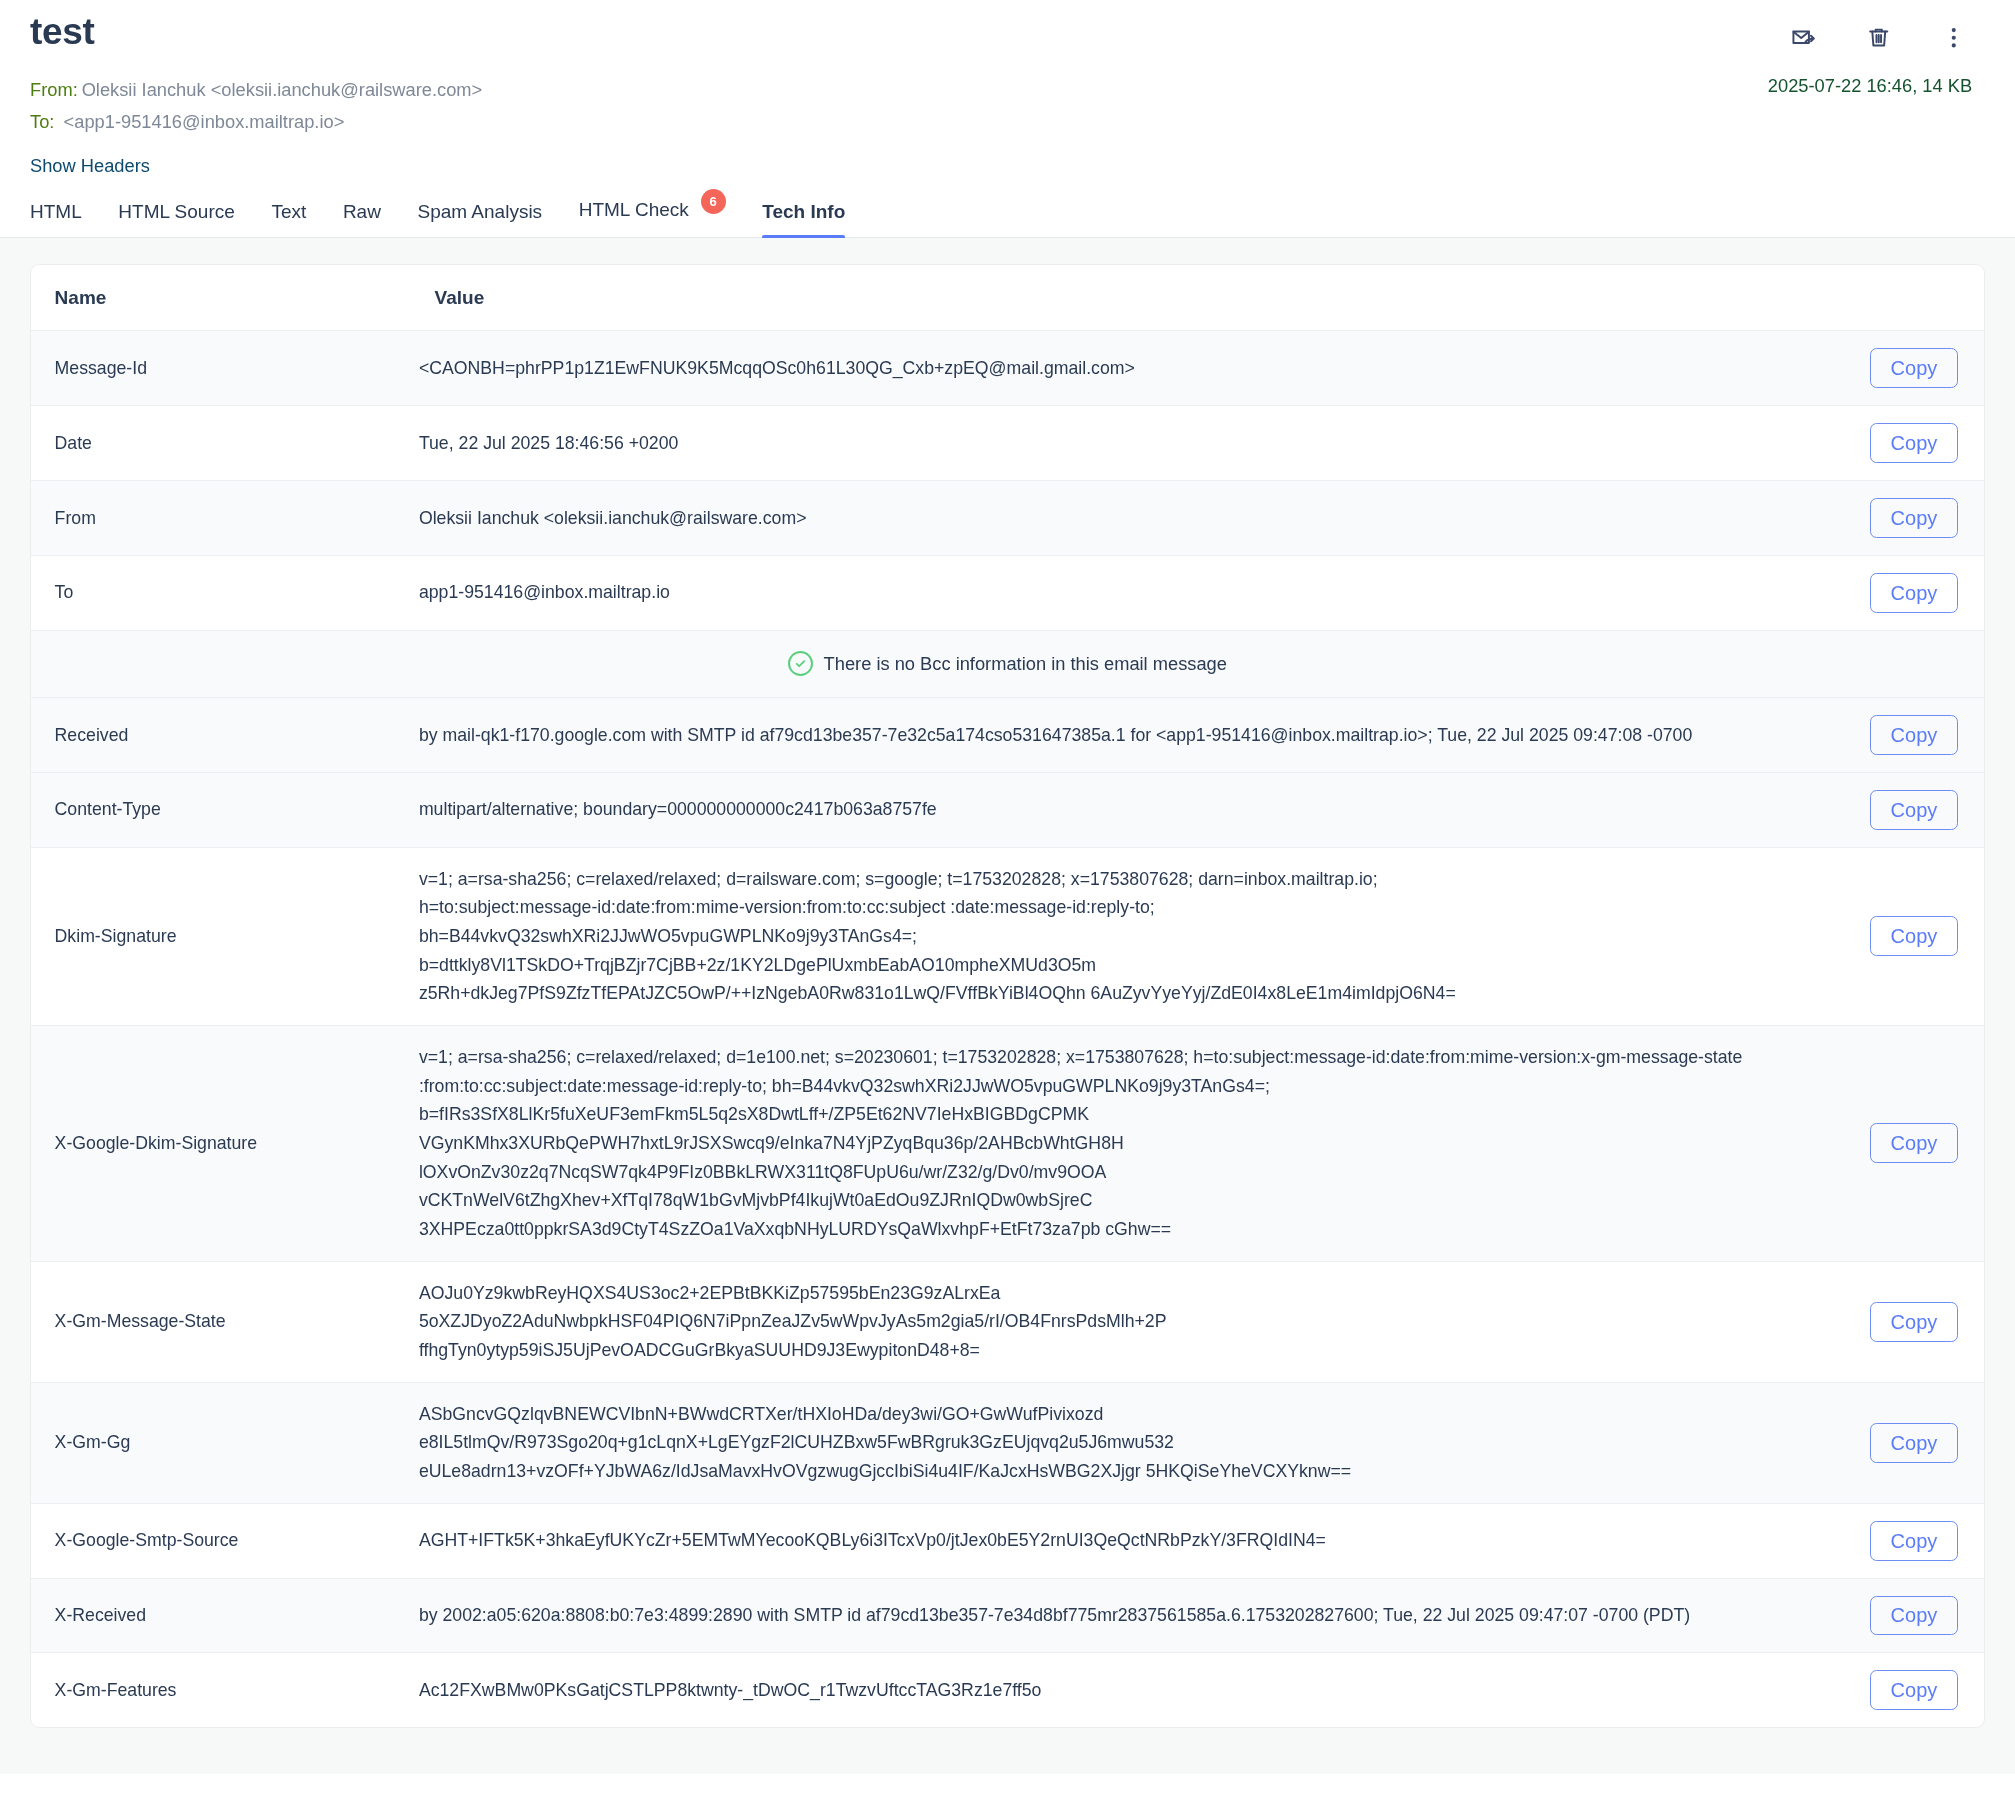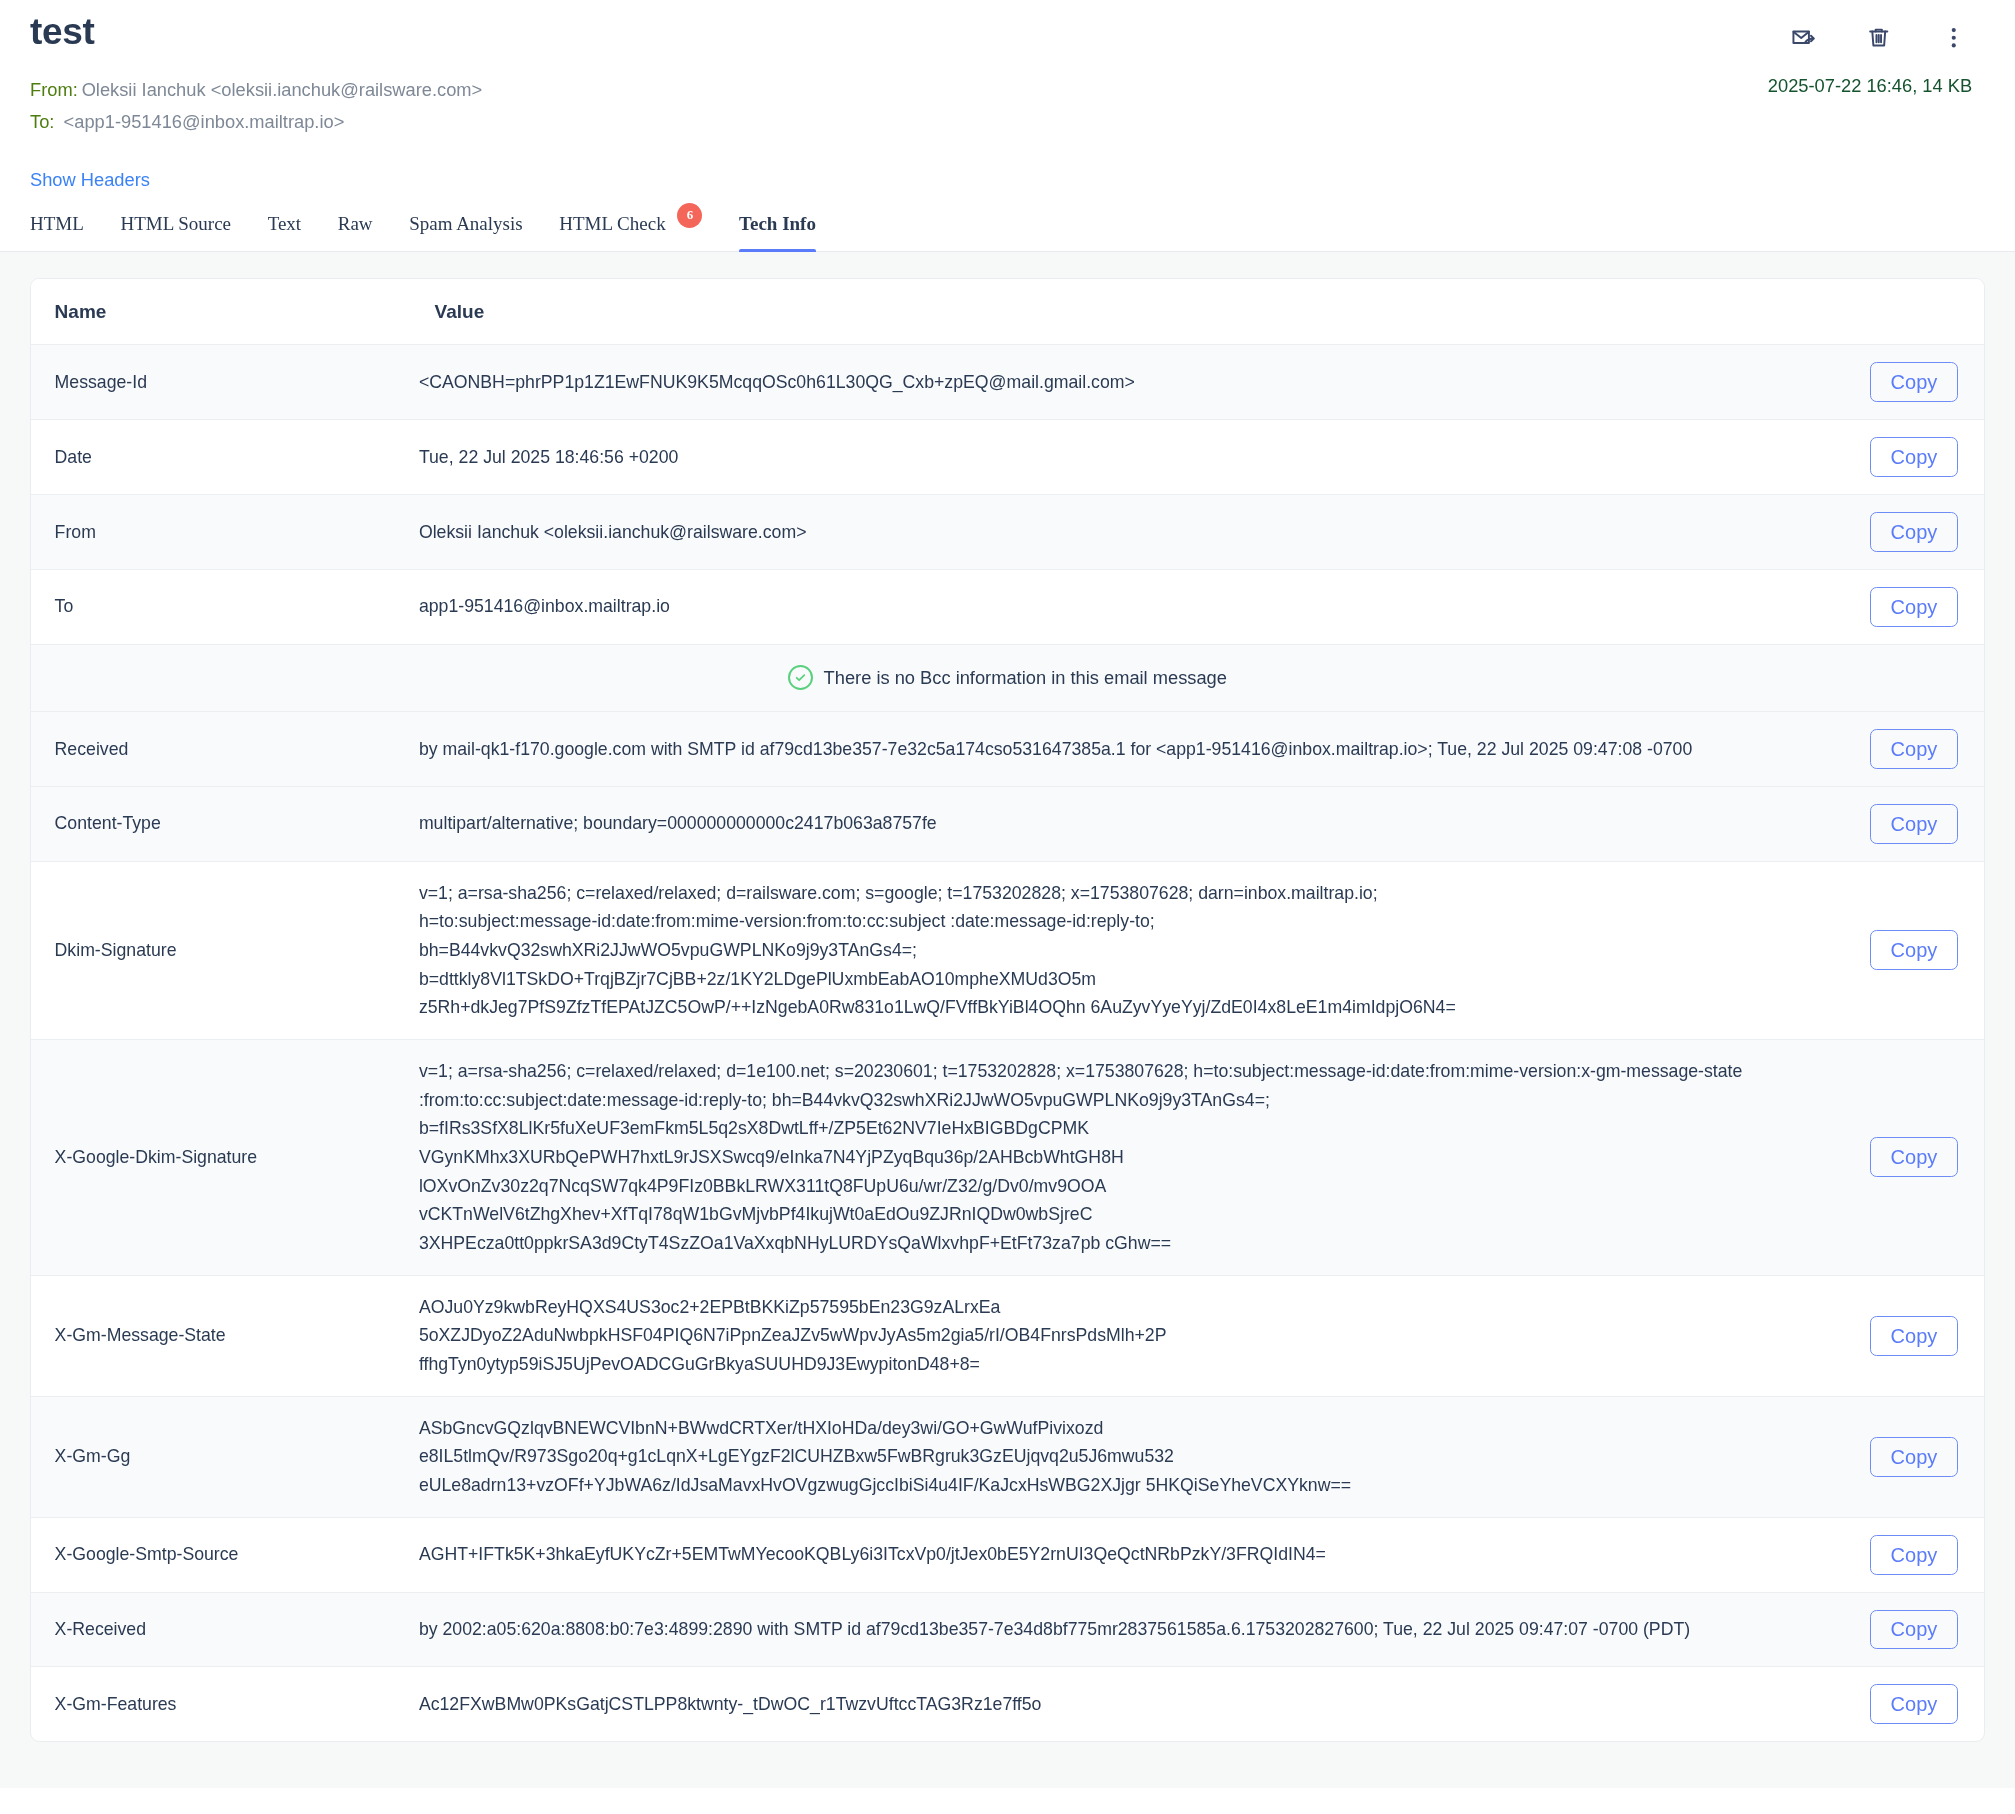--- a/index.html
+++ b/index.html
@@ -65,35 +65,35 @@
   .meta-line .lbl.to-lbl { margin-right: 9.2px; }
   .meta-date {
     position: absolute;
     right: 3.9px;
     top: 1.3px;
     font-size: 18.3px;
     color: #14532d;
     white-space: nowrap;
   }
   .show-headers {
-    margin-top: 31px;
+    margin-top: 17px;
     font-size: 18.3px;
-    color: #3b82f6;
+    color: #0c4a6e;
     cursor: pointer;
     display: inline-block;
   }
 
   
   .tabs {
     position: relative;
     margin-top: 21px;
     padding: 0 30px;
     display: flex;
+    align-items: flex-end;
     gap: 0;
-    font-family: Liberation Serif, serif;
   }
   .tabs::after {
     content: "";
     position: absolute;
     left: 0; right: 0; bottom: 0;
     height: 1.3px;
     background: #e8eaee;
   }
   .tab {
     position: relative;

